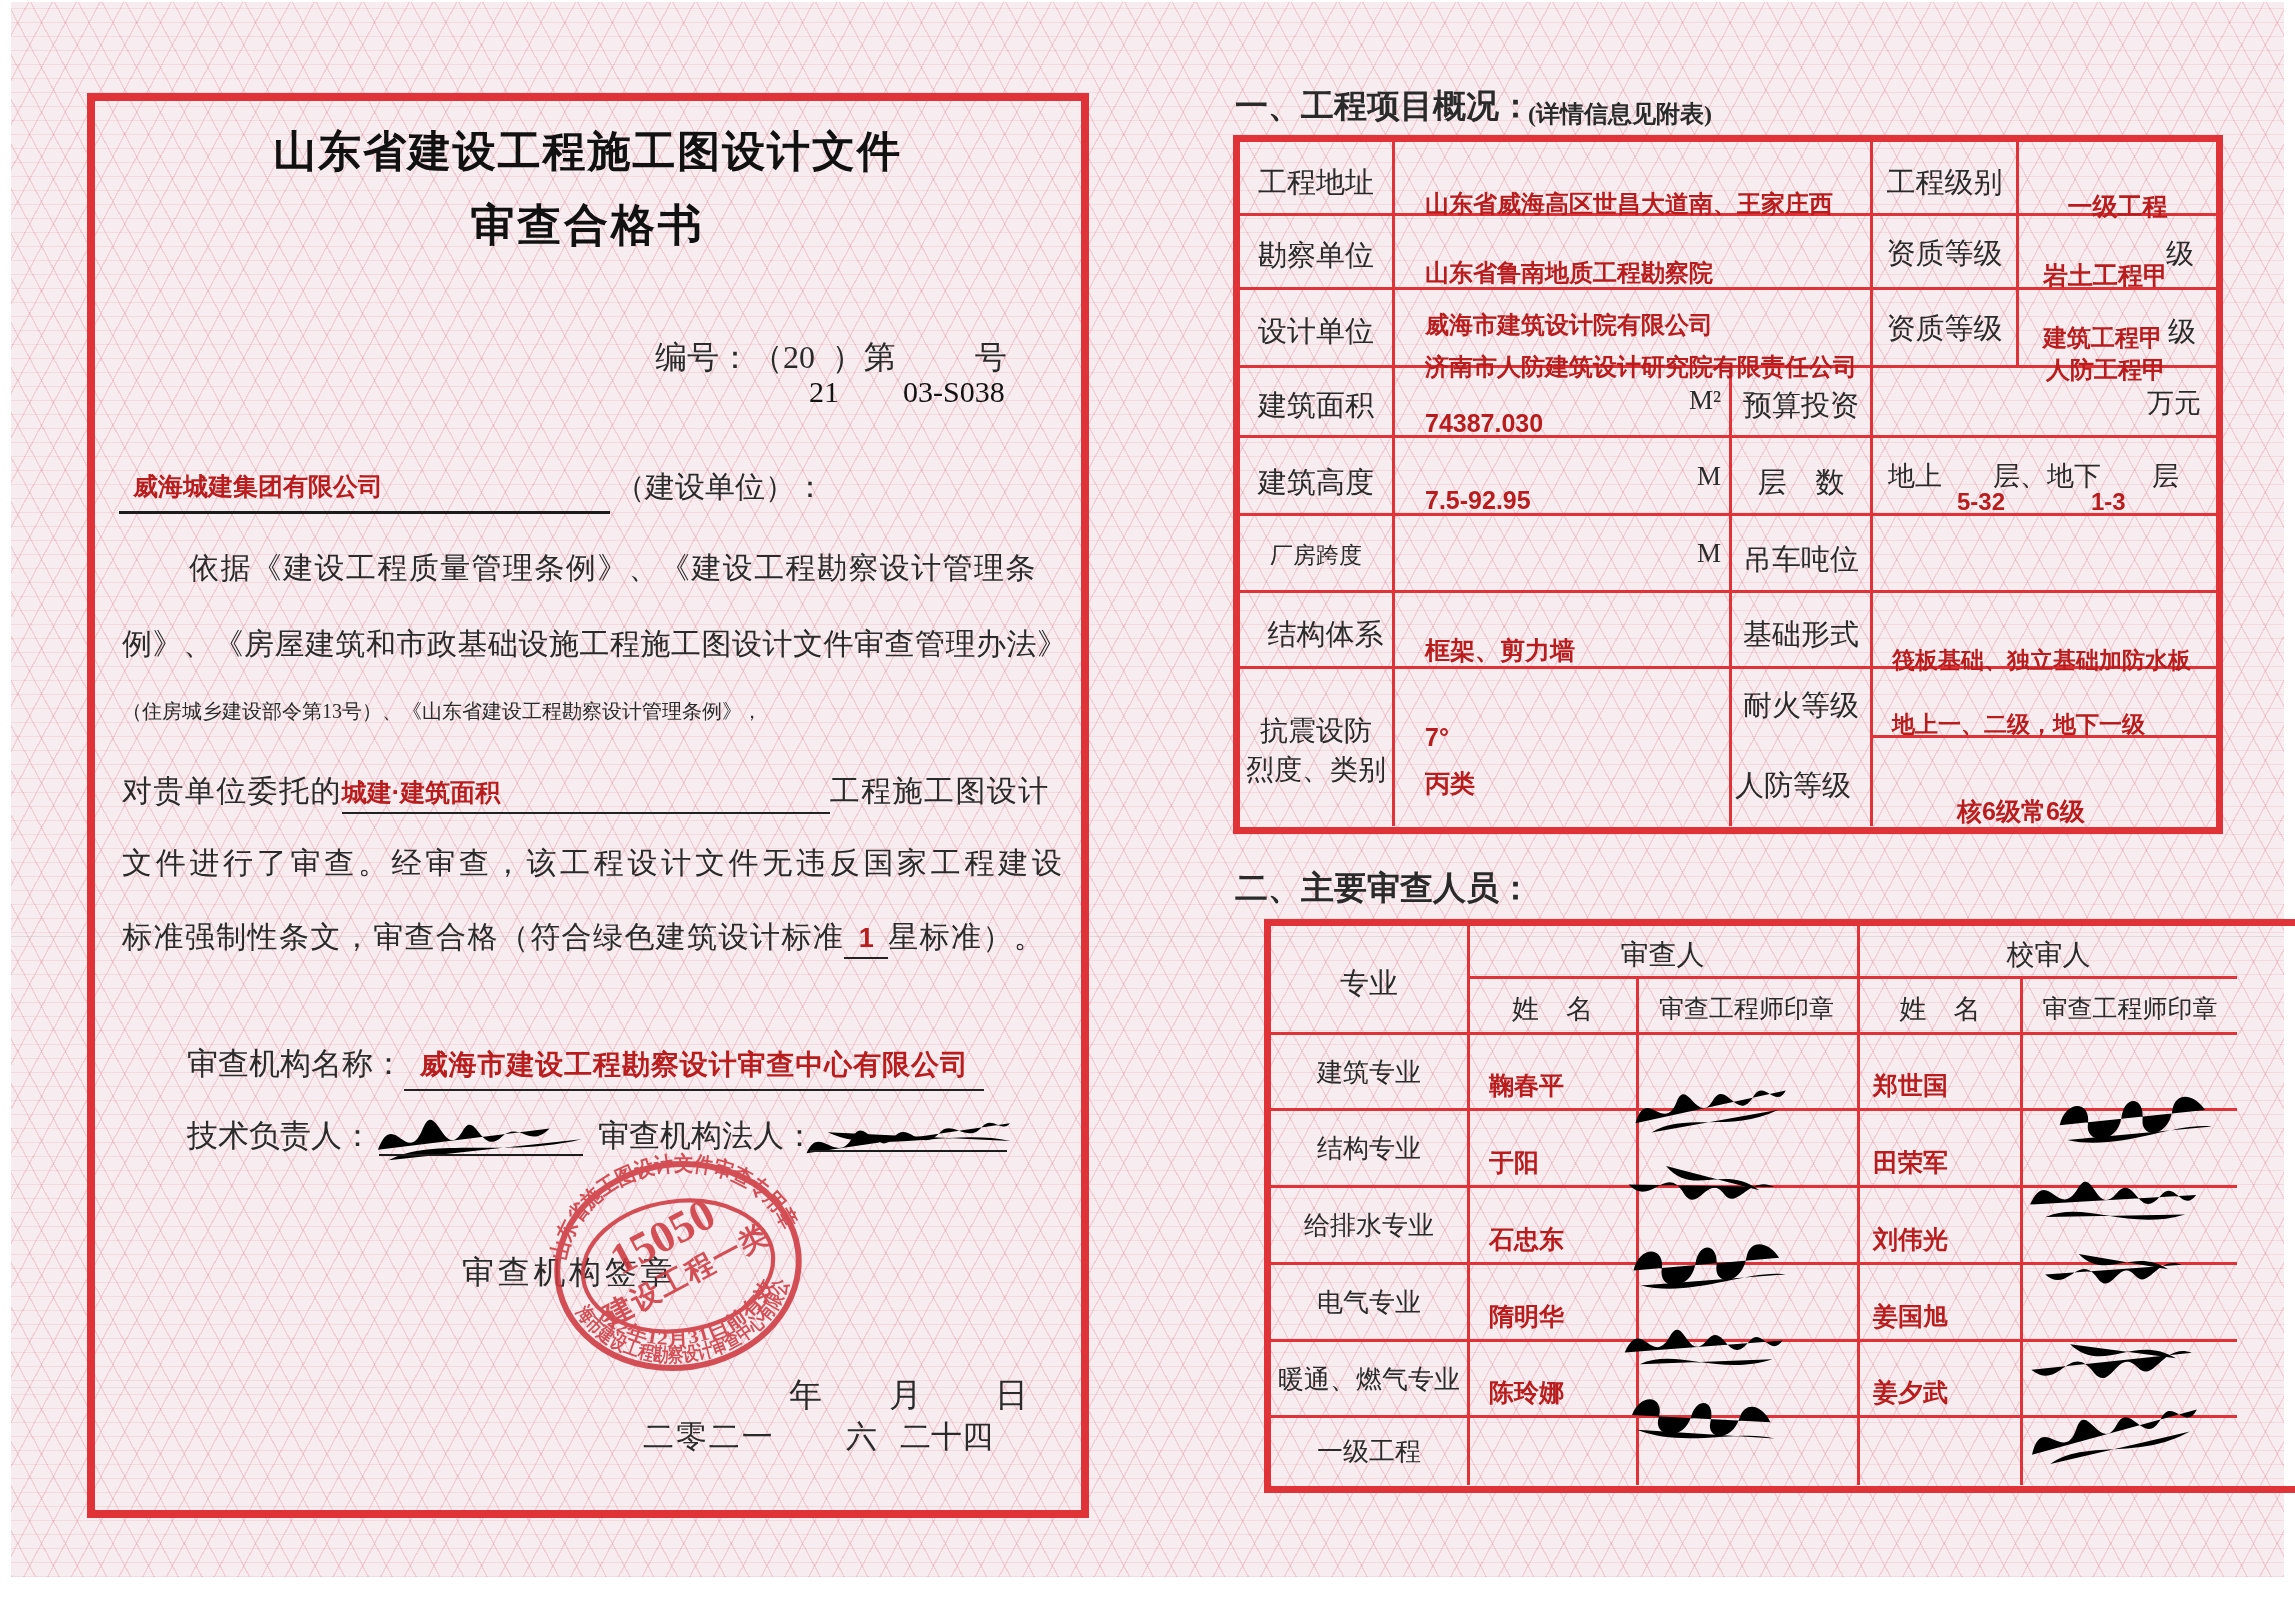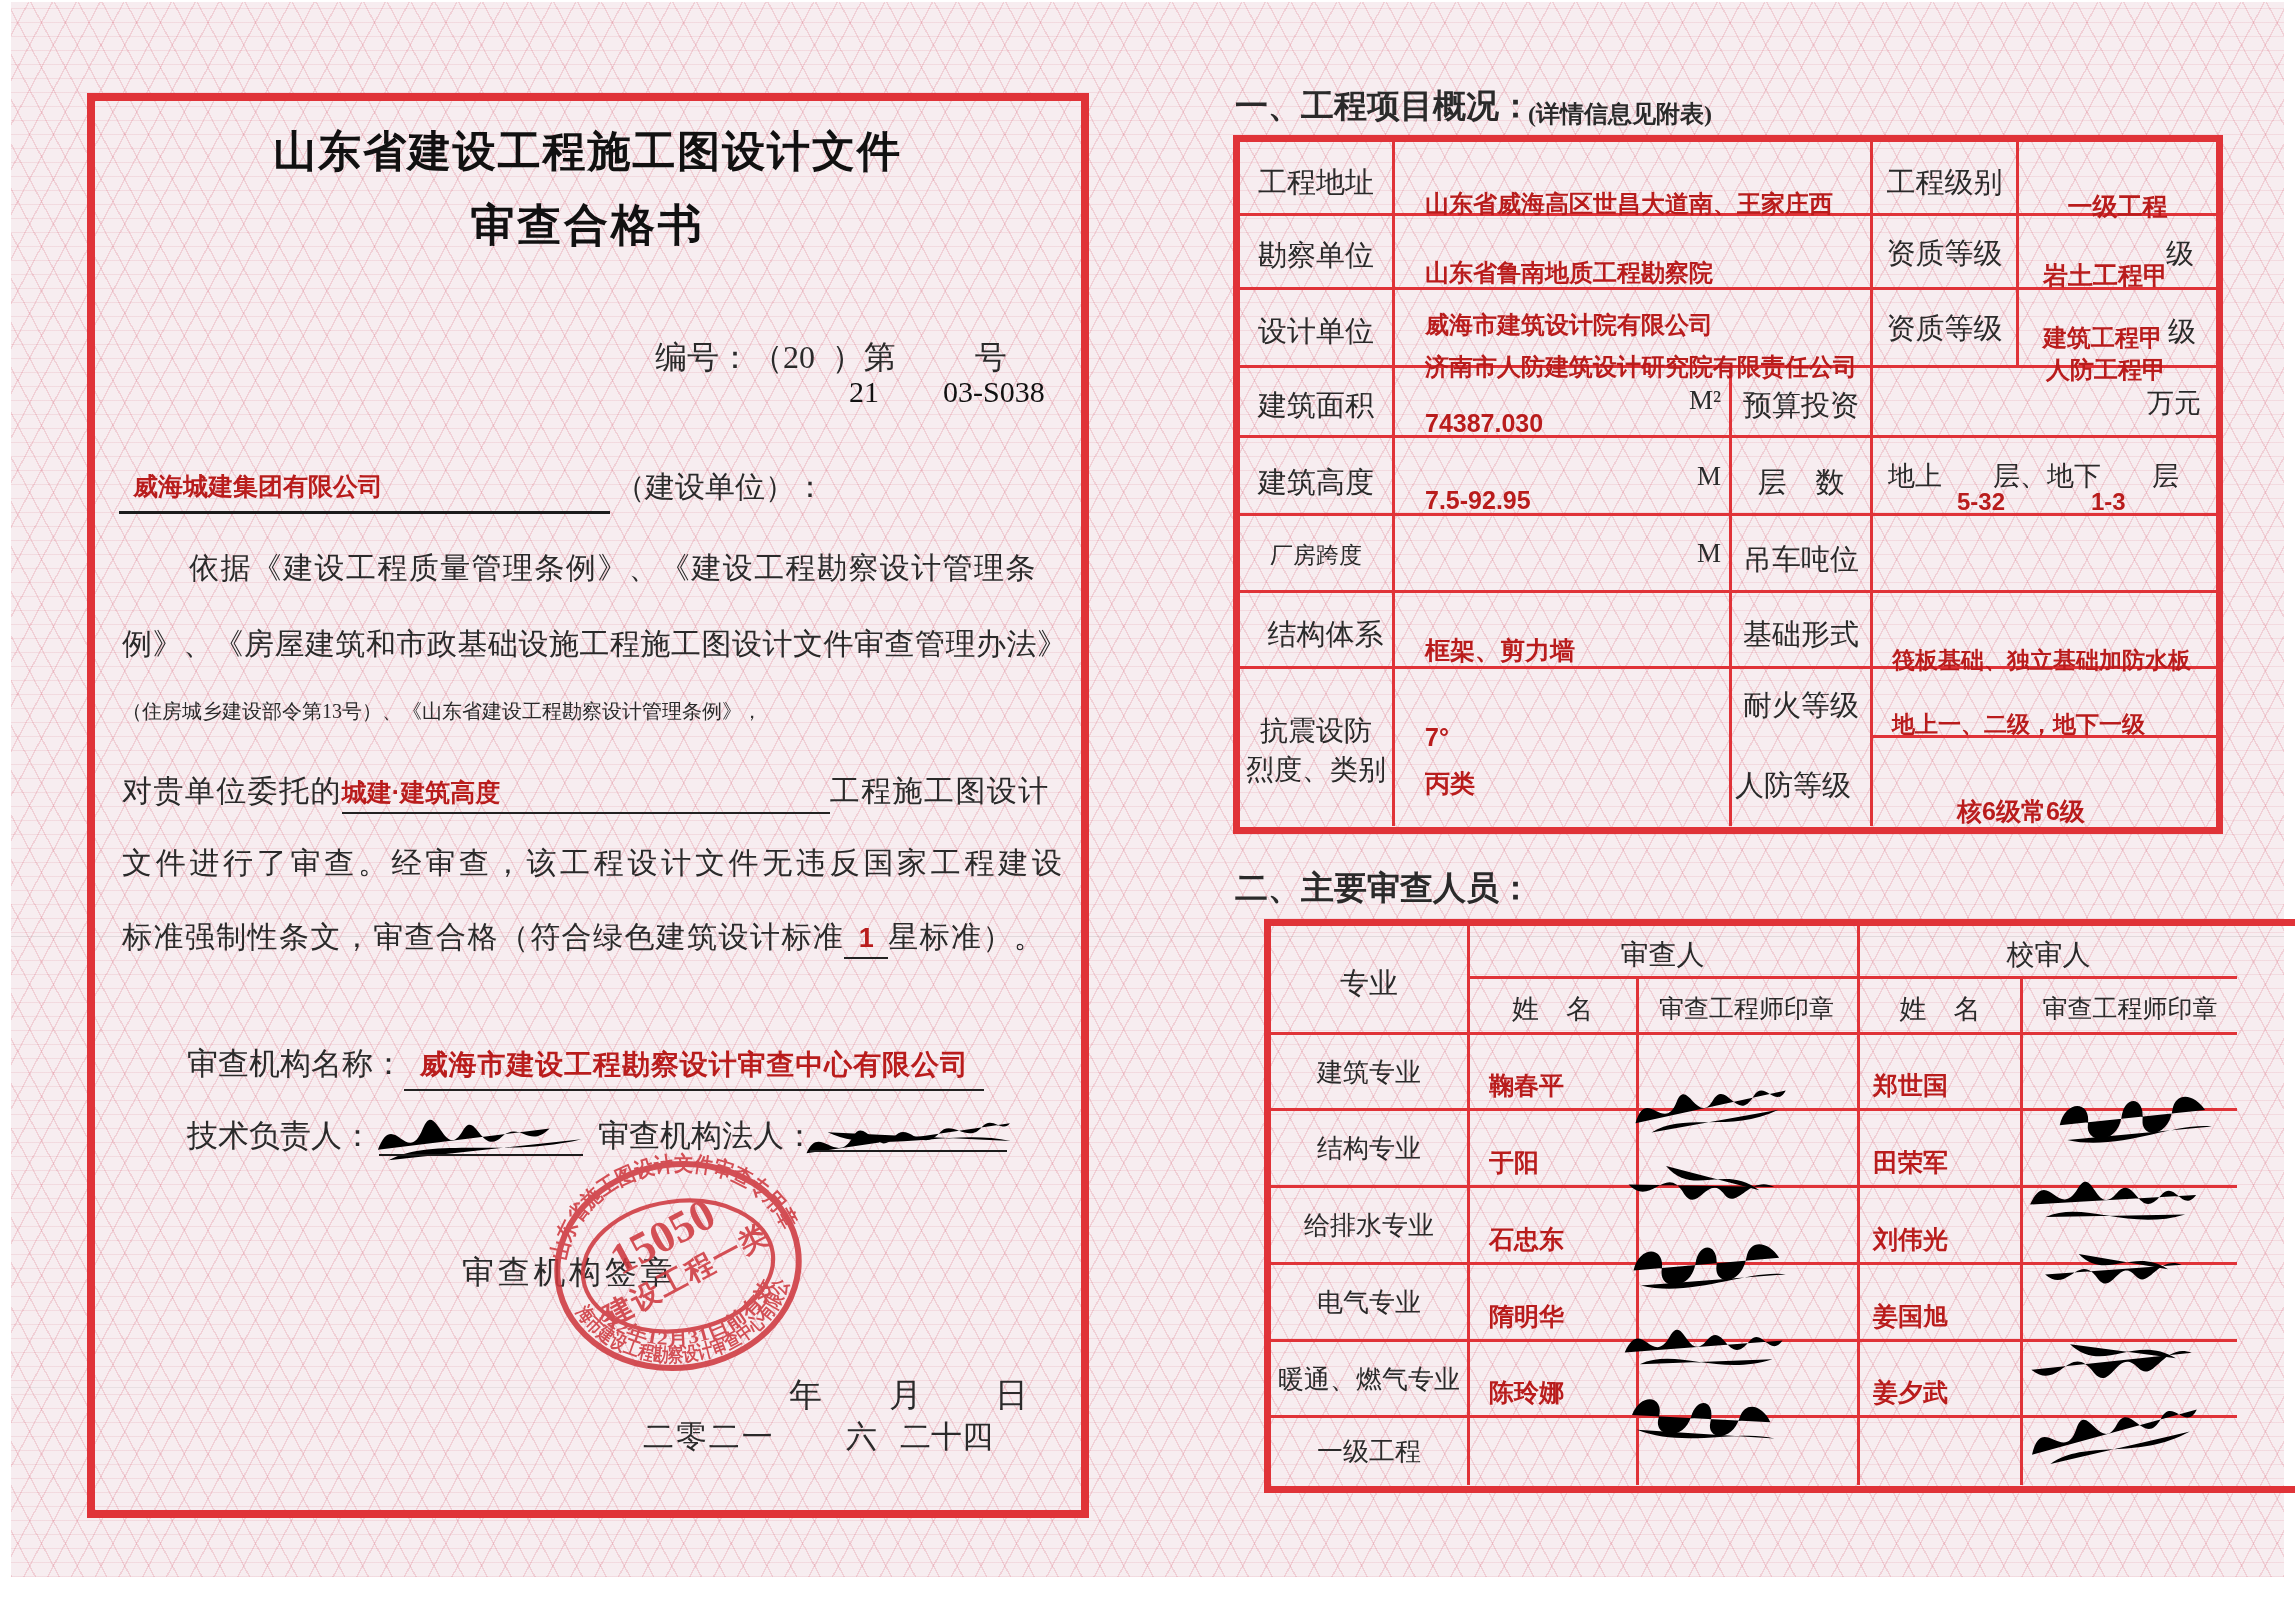--- a/index.html
+++ b/index.html
@@ -1,19 +1,19 @@
 <!DOCTYPE html>
 <html style="font-size:7.4px"><head>
 <meta charset="utf-8">
 <style>
   html,body{margin:0;padding:0;}
   body{width:2295px;height:1623px;background:#ffffff;position:relative;overflow:hidden;
        font-family:"Liberation Serif", serif;color:#262626;}
   .abs{position:absolute;white-space:nowrap;}
-  .serif{font-family:"Liberation Serif", serif;margin-left:40px;}
+  .serif{font-family:"Liberation Serif", serif;}
   .sans{font-family:"Liberation Sans", sans-serif;}
   .fill{font-family:"Liberation Sans", sans-serif;font-weight:bold;color:#b91c1c;}
   .lab{font-family:"Liberation Serif", serif;color:#2a2a2a;}
   .center{text-align:center;}
   .right{text-align:right;}
   .redline{position:absolute;background:#e03338;}
   .fold{position:absolute;left:11px;width:2273px;height:1.4px;background:rgba(90,90,90,.14);}
   .sheet{position:absolute;left:11px;top:1.9px;width:2273px;height:1575px;background-color:#f7edf0;
     background-image:
       repeating-linear-gradient(62deg,  rgba(214,92,112,.20) 0 1.4px, transparent 1.4px 21px),
@@ -75,21 +75,21 @@
 
     <div class="abs fill" style="left:38px;top:369px;font-size:25px">威海城建集团有限公司</div>
     <div class="abs lab" style="left:520px;top:366px;font-size:30px">（建设单位）：</div>
     <div class="blank" style="left:24px;top:410px;width:491px;height:2.8px"></div>
 
     <div class="abs lab" style="left:94px;top:447px;font-size:30px;letter-spacing:1.4px">依据《建设工程质量管理条例》、《建设工程勘察设计管理条</div>
     <div class="abs lab" style="left:27px;top:523px;font-size:30px;letter-spacing:0.5px">例》、《房屋建筑和市政基础设施工程施工图设计文件审查管理办法》</div>
     <div class="abs lab" style="left:27px;top:597px;font-size:20px">（住房城乡建设部令第13号）、《山东省建设工程勘察设计管理条例》，</div>
 
     <div class="abs" style="left:27px;top:670px;font-size:30px">
-      <span class="lab" style="letter-spacing:1.4px">对贵单位委托的</span><span class="ul fill" style="width:488px;font-size:25px;vertical-align:baseline;padding-bottom:2.8px">城建·建筑高度</span><span class="lab" style="letter-spacing:1.4px">工程施工图设计</span>
+      <span class="lab" style="letter-spacing:1.4px">对贵单位委托的</span><span class="ul fill" style="width:488px;font-size:25px;vertical-align:baseline;padding-bottom:2.8px">城建·建筑面积</span><span class="lab" style="letter-spacing:1.4px">工程施工图设计</span>
     </div>
 
     <div class="abs lab" style="left:27px;top:742px;font-size:30px;letter-spacing:3.7px">文件进行了审查。经审查，该工程设计文件无违反国家工程建设</div>
 
     <div class="abs" style="left:27px;top:816px;font-size:30px">
       <span class="lab" style="letter-spacing:1.4px">标准强制性条文，审查合格（符合绿色建筑设计标准</span><span class="ul fill center" style="width:44px;font-size:27px;vertical-align:baseline;padding-bottom:2.8px">1</span><span class="lab" style="letter-spacing:1.4px">星标准）。</span>
     </div>
 
     <div class="abs" style="left:92px;top:942px">
       <span class="lab" style="font-size:31px">审查机构名称：</span><span class="ul fill" style="font-size:28px;letter-spacing:0.9px;padding:0 15.7px 4.6px 15.7px;vertical-align:baseline">威海市建设工程勘察设计审查中心有限公司</span>

